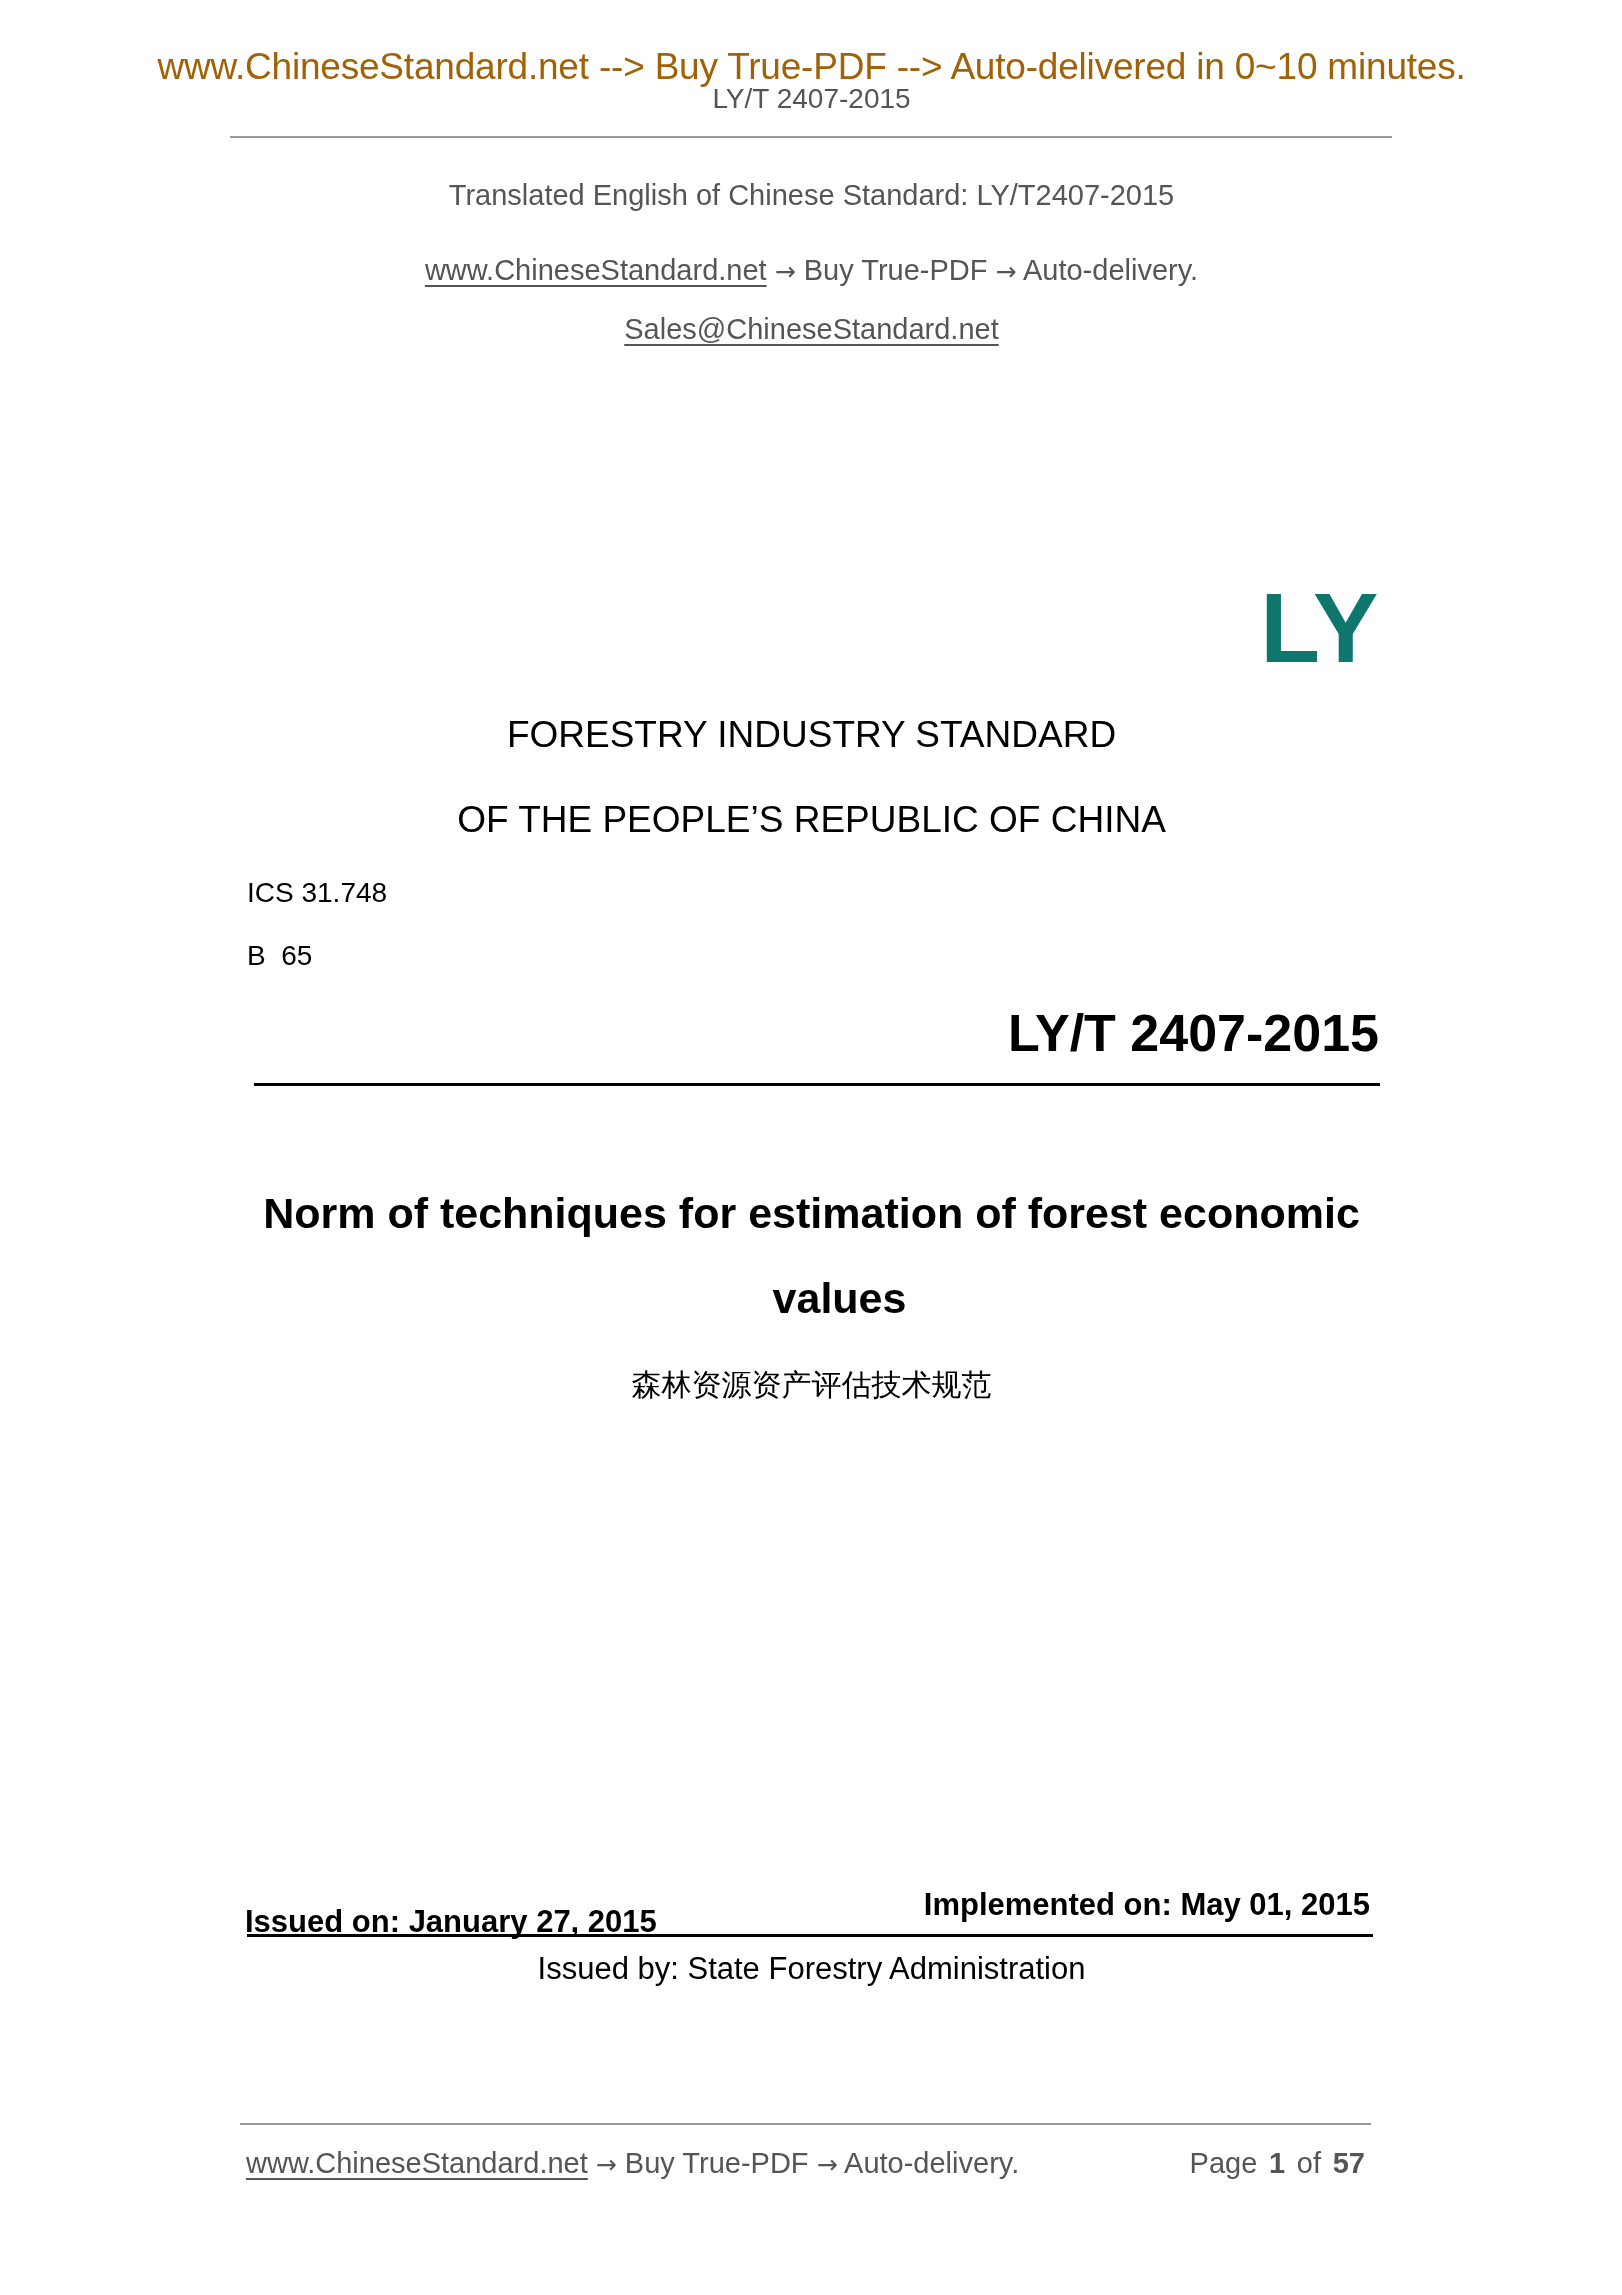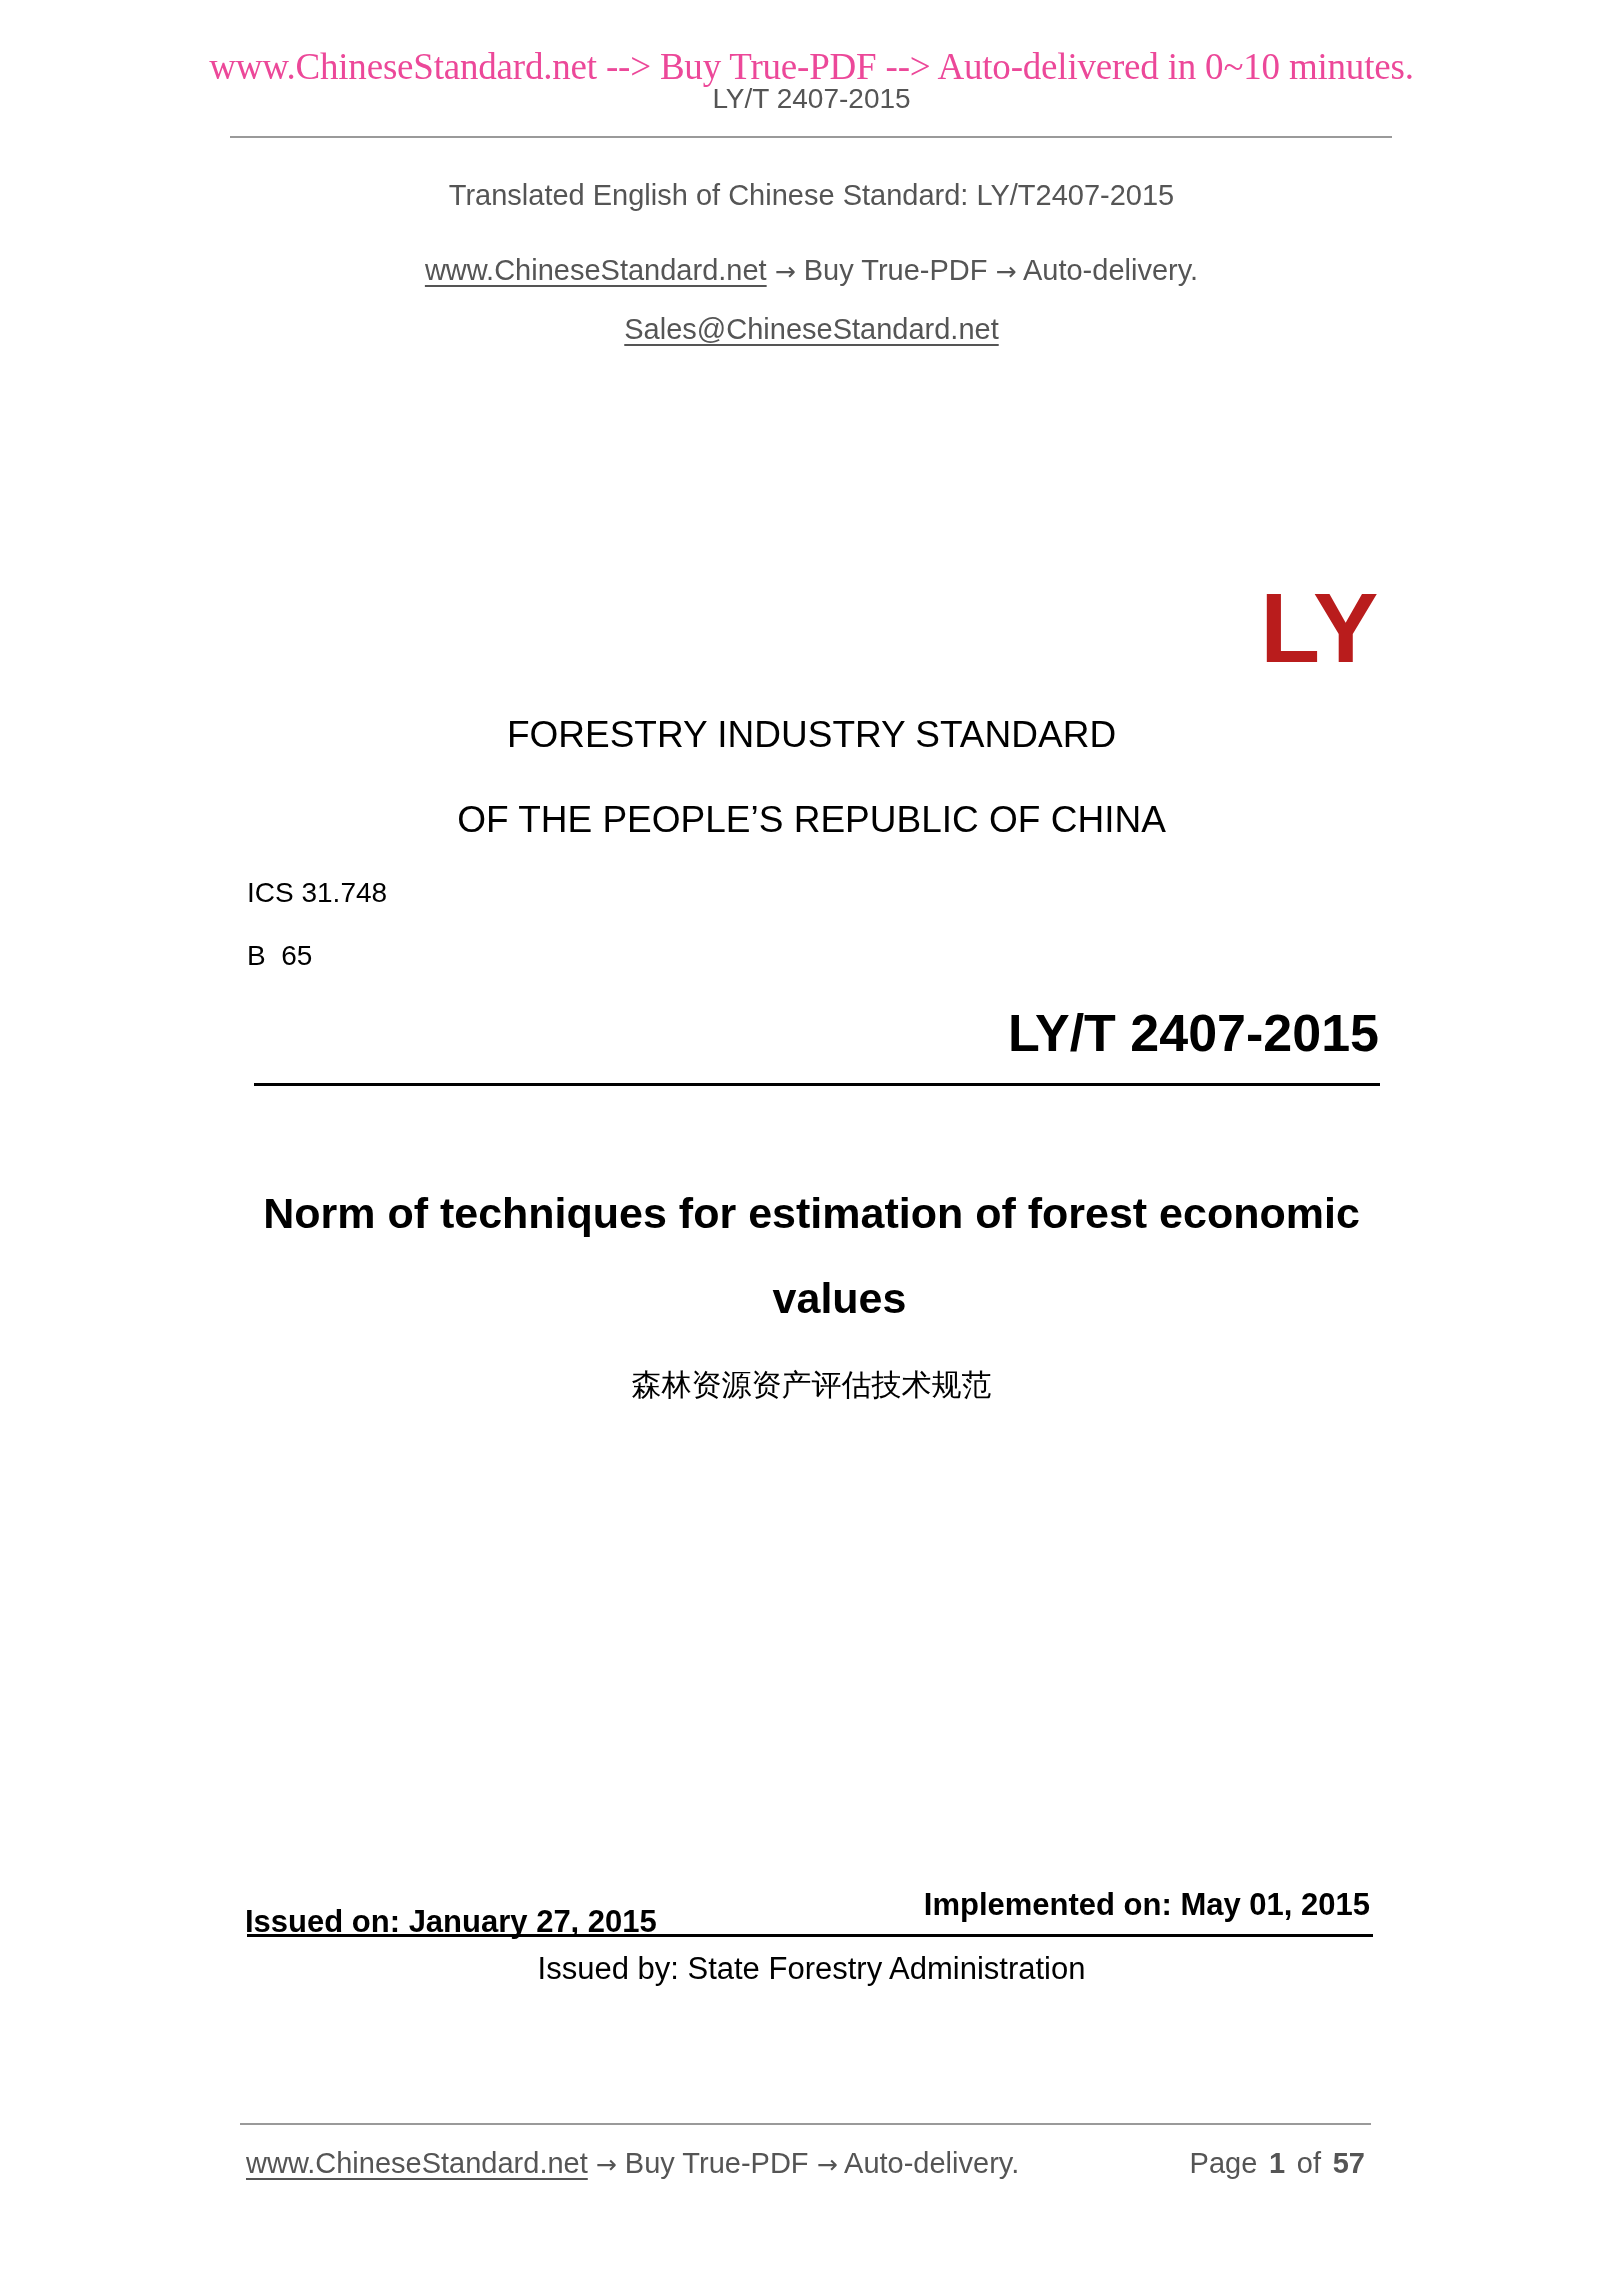--- a/index.html
+++ b/index.html
@@ -16,23 +16,22 @@
       color: #000;
     }
     .abs { position: absolute; white-space: nowrap; }
     .center { left: 0; width: 1623px; text-align: center; }
 
     
     .hdr-main {
       top: 45px;
       font-size: 37px;
       line-height: 43px;
-      color: #ec4899;
+      color: #a16207;
       letter-spacing: -0.2px;
-      font-family: Liberation Serif, serif;
     }
     .hdr-sub {
       top: 83px;
       font-size: 28px;
       line-height: 32px;
       color: #555555;
     }
     .hdr-rule {
       position: absolute;
       left: 230px;
@@ -57,21 +56,21 @@
     .arrow { font-family: "DejaVu Sans", sans-serif; font-size: 25px; }
 
     
     .logo-ly {
       top: 579px;
       right: 243px;
       font-size: 98px;
       line-height: 98px;
       font-weight: bold;
       letter-spacing: 1.7px;
-      color: #b91c1c;
+      color: #0f766e;
     }
 
     .std-heading {
       font-size: 37px;
       line-height: 42px;
       color: #000;
     }
 
     .class-code {
       left: 247px;

